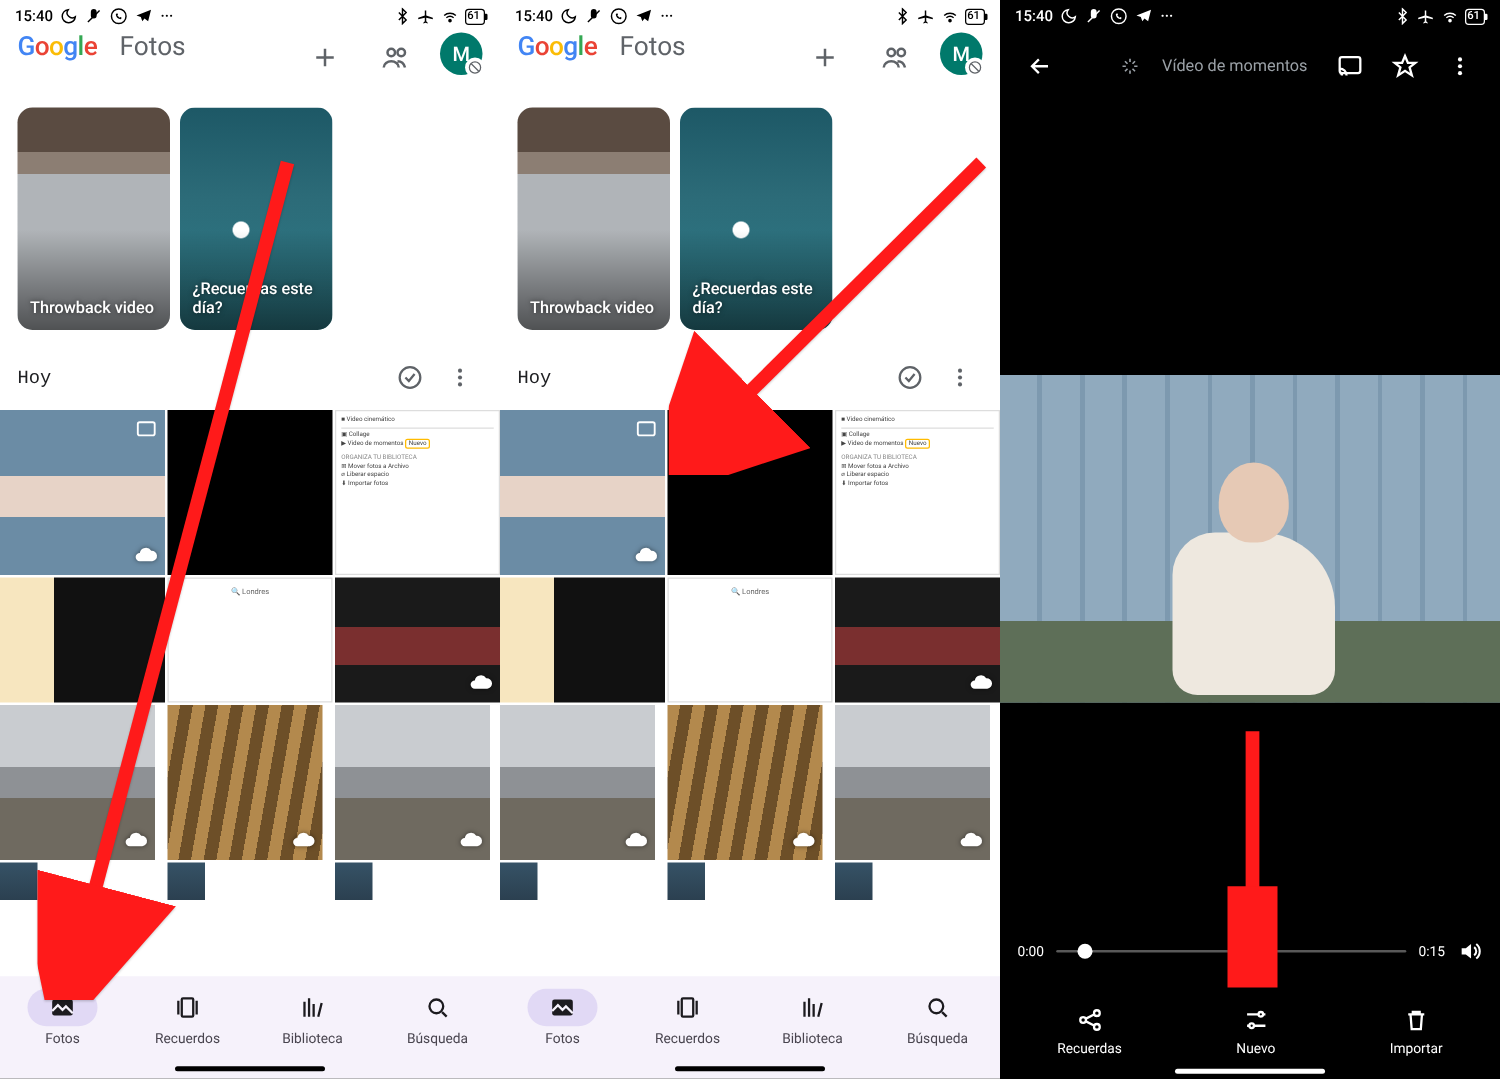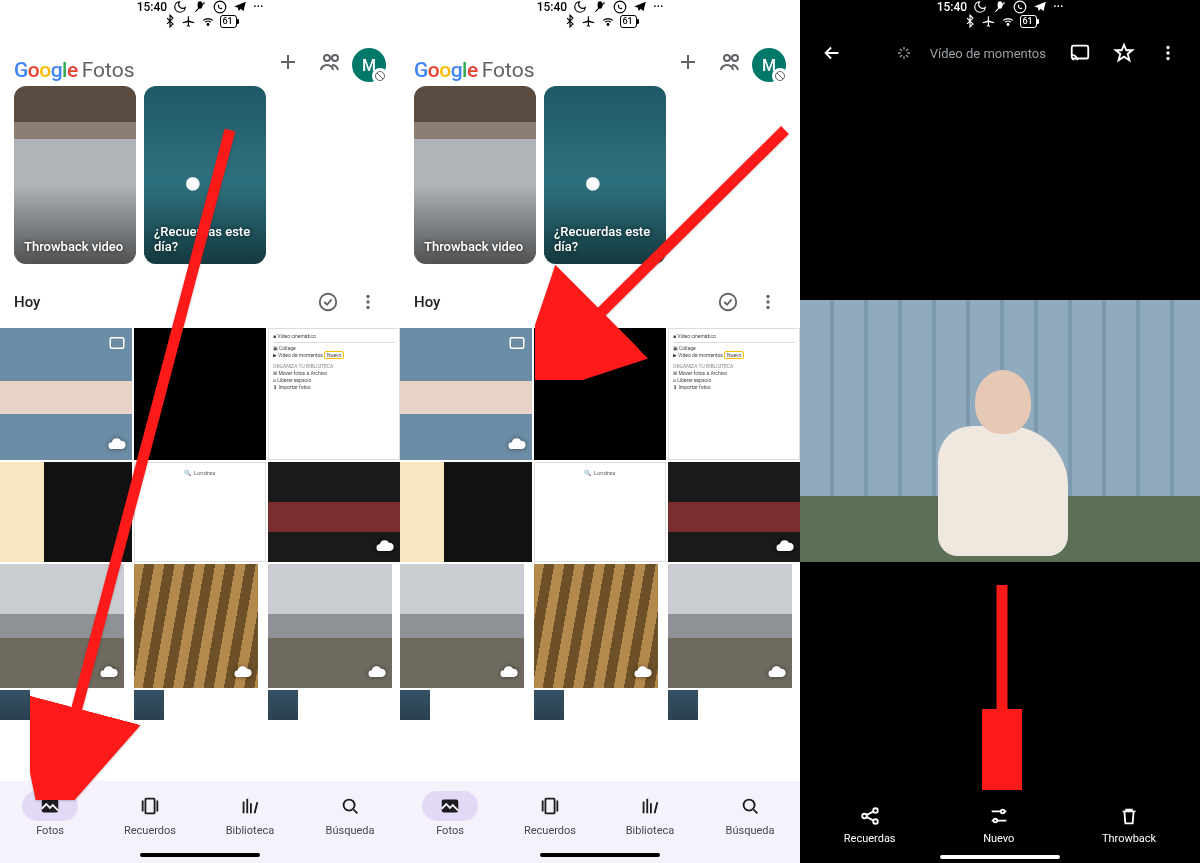--- a/index.html
+++ b/index.html
@@ -23,44 +23,43 @@
   .statusbar {
     height: 26px;
     display: flex;
     align-items: center;
     padding: 0 12px;
     font-size: 12px;
     font-weight: 500;
     color: #000;
     background: #fff;
     justify-content: space-between;
-    flex-direction: column;
   }
   .statusbar.dark { background: #000; color: #fff; }
   .statusbar .left { display: flex; align-items: center; gap: 6px; }
   .statusbar .right { display: flex; align-items: center; gap: 5px; }
   .statusbar svg { width: 14px; height: 14px; }
   .battery {
     display: inline-flex; align-items: center;
     border: 1px solid currentColor; border-radius: 3px;
     padding: 0 3px 0 1px; font-size: 9px; position: relative;
     height: 13px;
   }
   .battery::after {
     content: ''; position: absolute; right: -3px; top: 3px;
     width: 2px; height: 5px; background: currentColor; border-radius: 0 1px 1px 0;
   }
 
   
   .app-header {
     height: 56px;
     display: flex;
-    align-items: flex-end;
+    align-items: flex-start;
     padding: 0 14px;
-    gap: 2px;
+    gap: 16px;
   }
   .google-logo { font-size: 21px; font-weight: 500; letter-spacing: -0.5px; }
   .g-b { color:#4285F4;} .g-r{color:#EA4335;} .g-y{color:#FBBC05;} .g-g{color:#34A853;}
   .fotos-label { color:#5f6368; font-size: 21px; font-weight: 400; margin-left: 2px;}
   .header-spacer { flex: 1; }
   .header-icon { width: 40px; height: 40px; display:flex; align-items:center; justify-content:center; color:#5f6368; }
   .avatar {
     width: 34px; height: 34px; border-radius: 50%;
     background: #00796b; color: #fff; display:flex; align-items:center; justify-content:center;
     font-size: 16px; font-weight: 500; position: relative;
@@ -76,21 +75,21 @@
   .memory-card {
     width: 122px; height: 178px; border-radius: 12px;
     position: relative; overflow: hidden; color:#fff;
     display:flex; align-items:flex-end; padding:10px;
   }
   .memory-card-label { font-size:13px; font-weight:500; text-shadow:0 0 4px rgba(0,0,0,0.6); z-index:2;}
   .mem-shade { position:absolute; inset:0; background: linear-gradient(to top, rgba(0,0,0,0.55), transparent 45%); }
 
   
   .section-header {
-    display:flex; align-items:center; padding: 8px 14px; gap:4px;
+    display:flex; align-items:center; padding: 8px 14px; gap:4px;font-family:Liberation Mono, monospace;
   }
   .section-header .title { font-size:15px; font-weight:500; color:#202124; flex:1; }
   .section-icon { width:36px; height:36px; display:flex; align-items:center; justify-content:center; color:#5f6368;}
 
   
   .photo-grid { display:grid; grid-template-columns: repeat(3, 1fr); gap:2px; }
   .photo {
     aspect-ratio: 1/1; background:#333; position:relative; overflow:hidden;
   }
   .row-wide { grid-column: span 3; display:grid; grid-template-columns: repeat(3,1fr); gap:2px;}
@@ -671,20 +670,31 @@
 
   <div class="video-area">
     <div class="buildings-bg"></div>
     <div class="woman">
       <div class="w-hair"></div>
       <div class="w-body"></div>
       <div class="w-head"></div>
     </div>
   </div>
 
+  <div class="scrub">
+    <span>0:00</span>
+    <div class="scrub-track">
+      <div class="scrub-thumb"></div>
+    </div>
+    <span>0:15</span>
+    <svg width="20" height="20" viewBox="0 0 24 24" fill="#fff">
+        <path d="M4 9v6h4l5 4V5L8 9z"></path>
+        <path d="M16 8a5 5 0 010 8M18 5a9 9 0 010 14" fill="none" stroke="#fff" stroke-width="2"></path>
+      </svg>
+  </div>
 
   <div class="viewer-actions">
     <div class="viewer-action">
       <svg viewBox="0 0 24 24" fill="none" stroke="#fff" stroke-width="2">
           <circle cx="6" cy="12" r="2.5"></circle>
           <circle cx="18" cy="6" r="2.5"></circle>
           <circle cx="18" cy="18" r="2.5"></circle>
           <path d="M8 11l8-4M8 13l8 4"></path>
         </svg>
       <span>Recuerdas</span>
@@ -694,21 +704,21 @@
           <path d="M4 7h10M18 7h2M4 17h2M10 17h10"></path>
           <circle cx="16" cy="7" r="2"></circle>
           <circle cx="8" cy="17" r="2"></circle>
         </svg>
       <span>Nuevo</span>
     </div>
     <div class="viewer-action">
       <svg viewBox="0 0 24 24" fill="none" stroke="#fff" stroke-width="2">
           <path d="M5 7h14M9 7V5h6v2M7 7l1 13h8l1-13"></path>
         </svg>
-      <span>Throwback</span>
+      <span>Importar</span>
     </div>
   </div>
 
   <div class="gesturebar light" style="bottom:4px;"></div>
 
   <div class="arrow" style="left:182px; top:580px;">
     <svg width="40" height="210" viewBox="0 0 40 210">
       <defs>
           <marker id="ah3" markerWidth="12" markerHeight="12" refX="6" refY="6" orient="auto">
             <path d="M0 0L12 6L0 12z" fill="#ff1a1a"></path>

